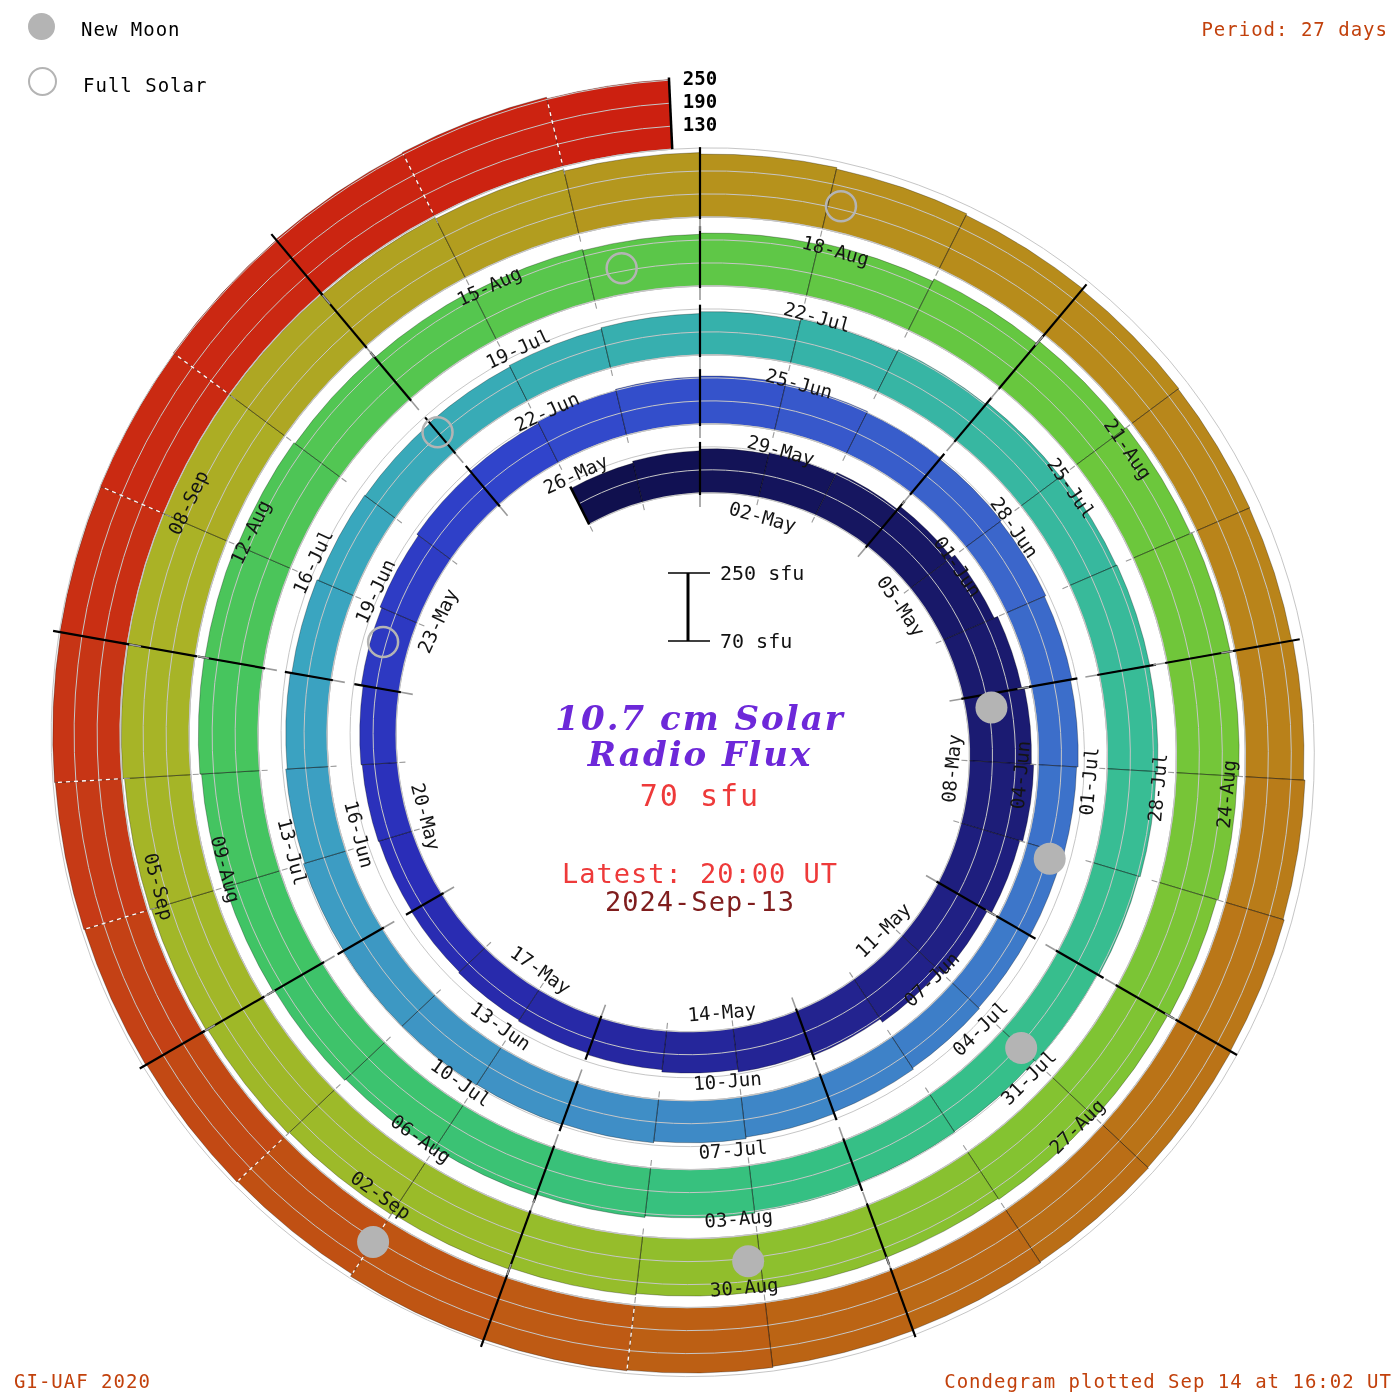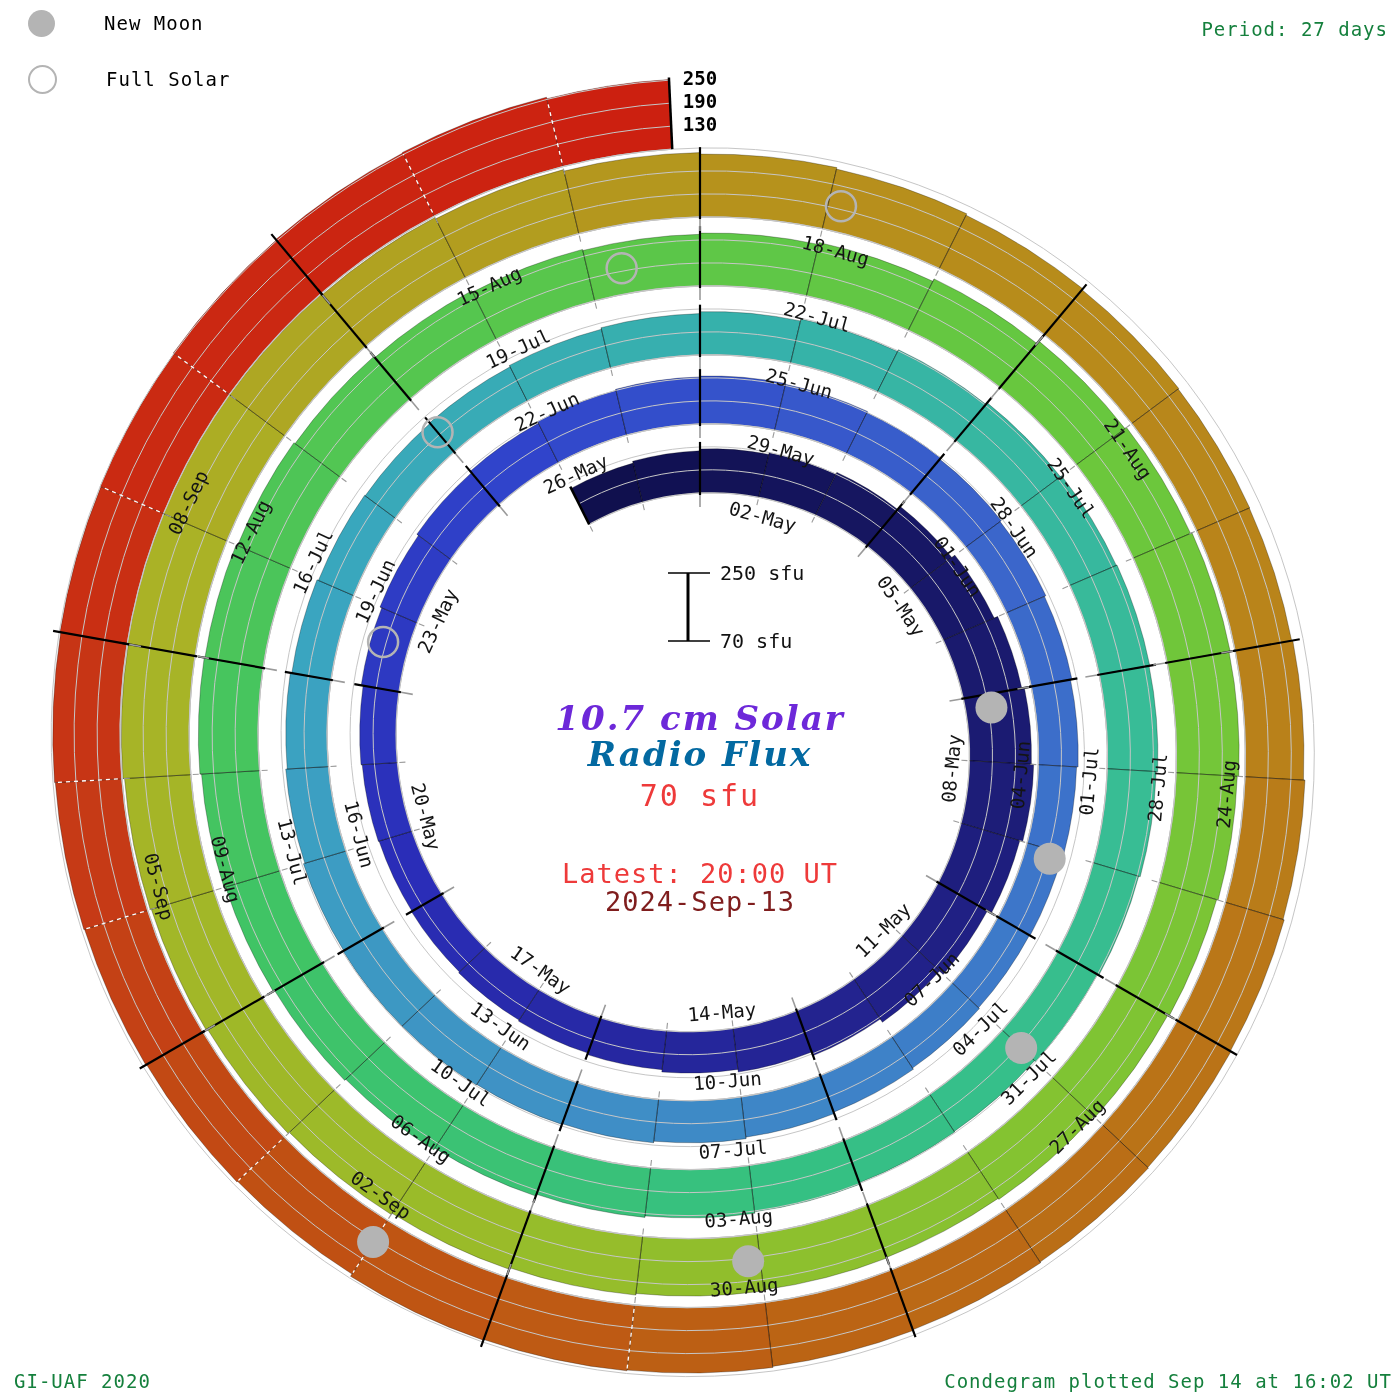--- a/index.html
+++ b/index.html
@@ -1,22 +1,22 @@
 <!DOCTYPE html>
 <html><head>
 <meta charset="utf-8">
 <style>
   html,body{margin:0;padding:0;background:#ffffff;}
   #stage{position:relative;width:1400px;height:1400px;background:#fff;overflow:hidden;
          font-family:"DejaVu Sans Mono","Liberation Mono",monospace;}
   #spiral-svg{position:absolute;left:0;top:0;}
-  .ovl{position:absolute;white-space:nowrap;color:#15803d;}
+  .ovl{position:absolute;white-space:nowrap;color:#c2410c;}
   .mono19{font-size:19px;letter-spacing:1px;}
   #legend{position:absolute;left:28px;top:6px;}
-  .leg-row{display:flex;align-items:center;height:34px;margin-bottom:22px;gap:23px;}
+  .leg-row{display:flex;align-items:flex-end;height:34px;margin-bottom:22px;}
   .leg-circle{width:27px;height:27px;border-radius:50%;margin-right:26px;flex:0 0 auto;}
   .leg-filled{background:#b4b4b4;}
   .leg-open{background:transparent;border:2px solid #b4b4b4;width:25px;height:25px;}
   #period-label{right:12px;top:18px;text-align:right;}
   #footer-left{left:14px;bottom:8px;}
   #footer-right{right:8px;bottom:8px;}
   #center-block{position:absolute;left:700px;top:690px;width:0;height:0;}
   .ctr{position:absolute;transform:translateX(-50%);text-align:center;white-space:nowrap;}
   #title1{top:8px;font-family:"DejaVu Serif","Liberation Serif",serif;
           font-style:italic;font-weight:bold;font-size:34px;letter-spacing:2px;}
@@ -521,21 +521,21 @@
     <div class="leg-row">
       <span class="leg-circle leg-open"></span>
       <span class="mono19">Full Solar</span>
     </div>
   </div>
 
   <div id="period-label" class="ovl mono19">Period: 27 days</div>
 
   <div id="center-block">
     <div id="title1" class="ctr" style="color: #6d28d9;">10.7 cm Solar</div>
-    <div id="title2" class="ctr" style="color: #0369a1;">Radio Flux</div>
+    <div id="title2" class="ctr" style="color: #6d28d9;">Radio Flux</div>
     <div id="subsfu" class="ctr" style="color: rgb(238, 58, 58);">70 sfu</div>
     <div id="latest1" class="ctr" style="color: rgb(238, 58, 58);">Latest: 20:00 UT</div>
     <div id="latest2" class="ctr" style="color: #7f1d1d;">2024-Sep-13</div>
   </div>
 
   <div id="footer-left" class="ovl mono19">GI-UAF 2020</div>
   <div id="footer-right" class="ovl mono19">Condegram plotted Sep 14 at 16:02 UT</div>
 </div>
 
 </body></html>

